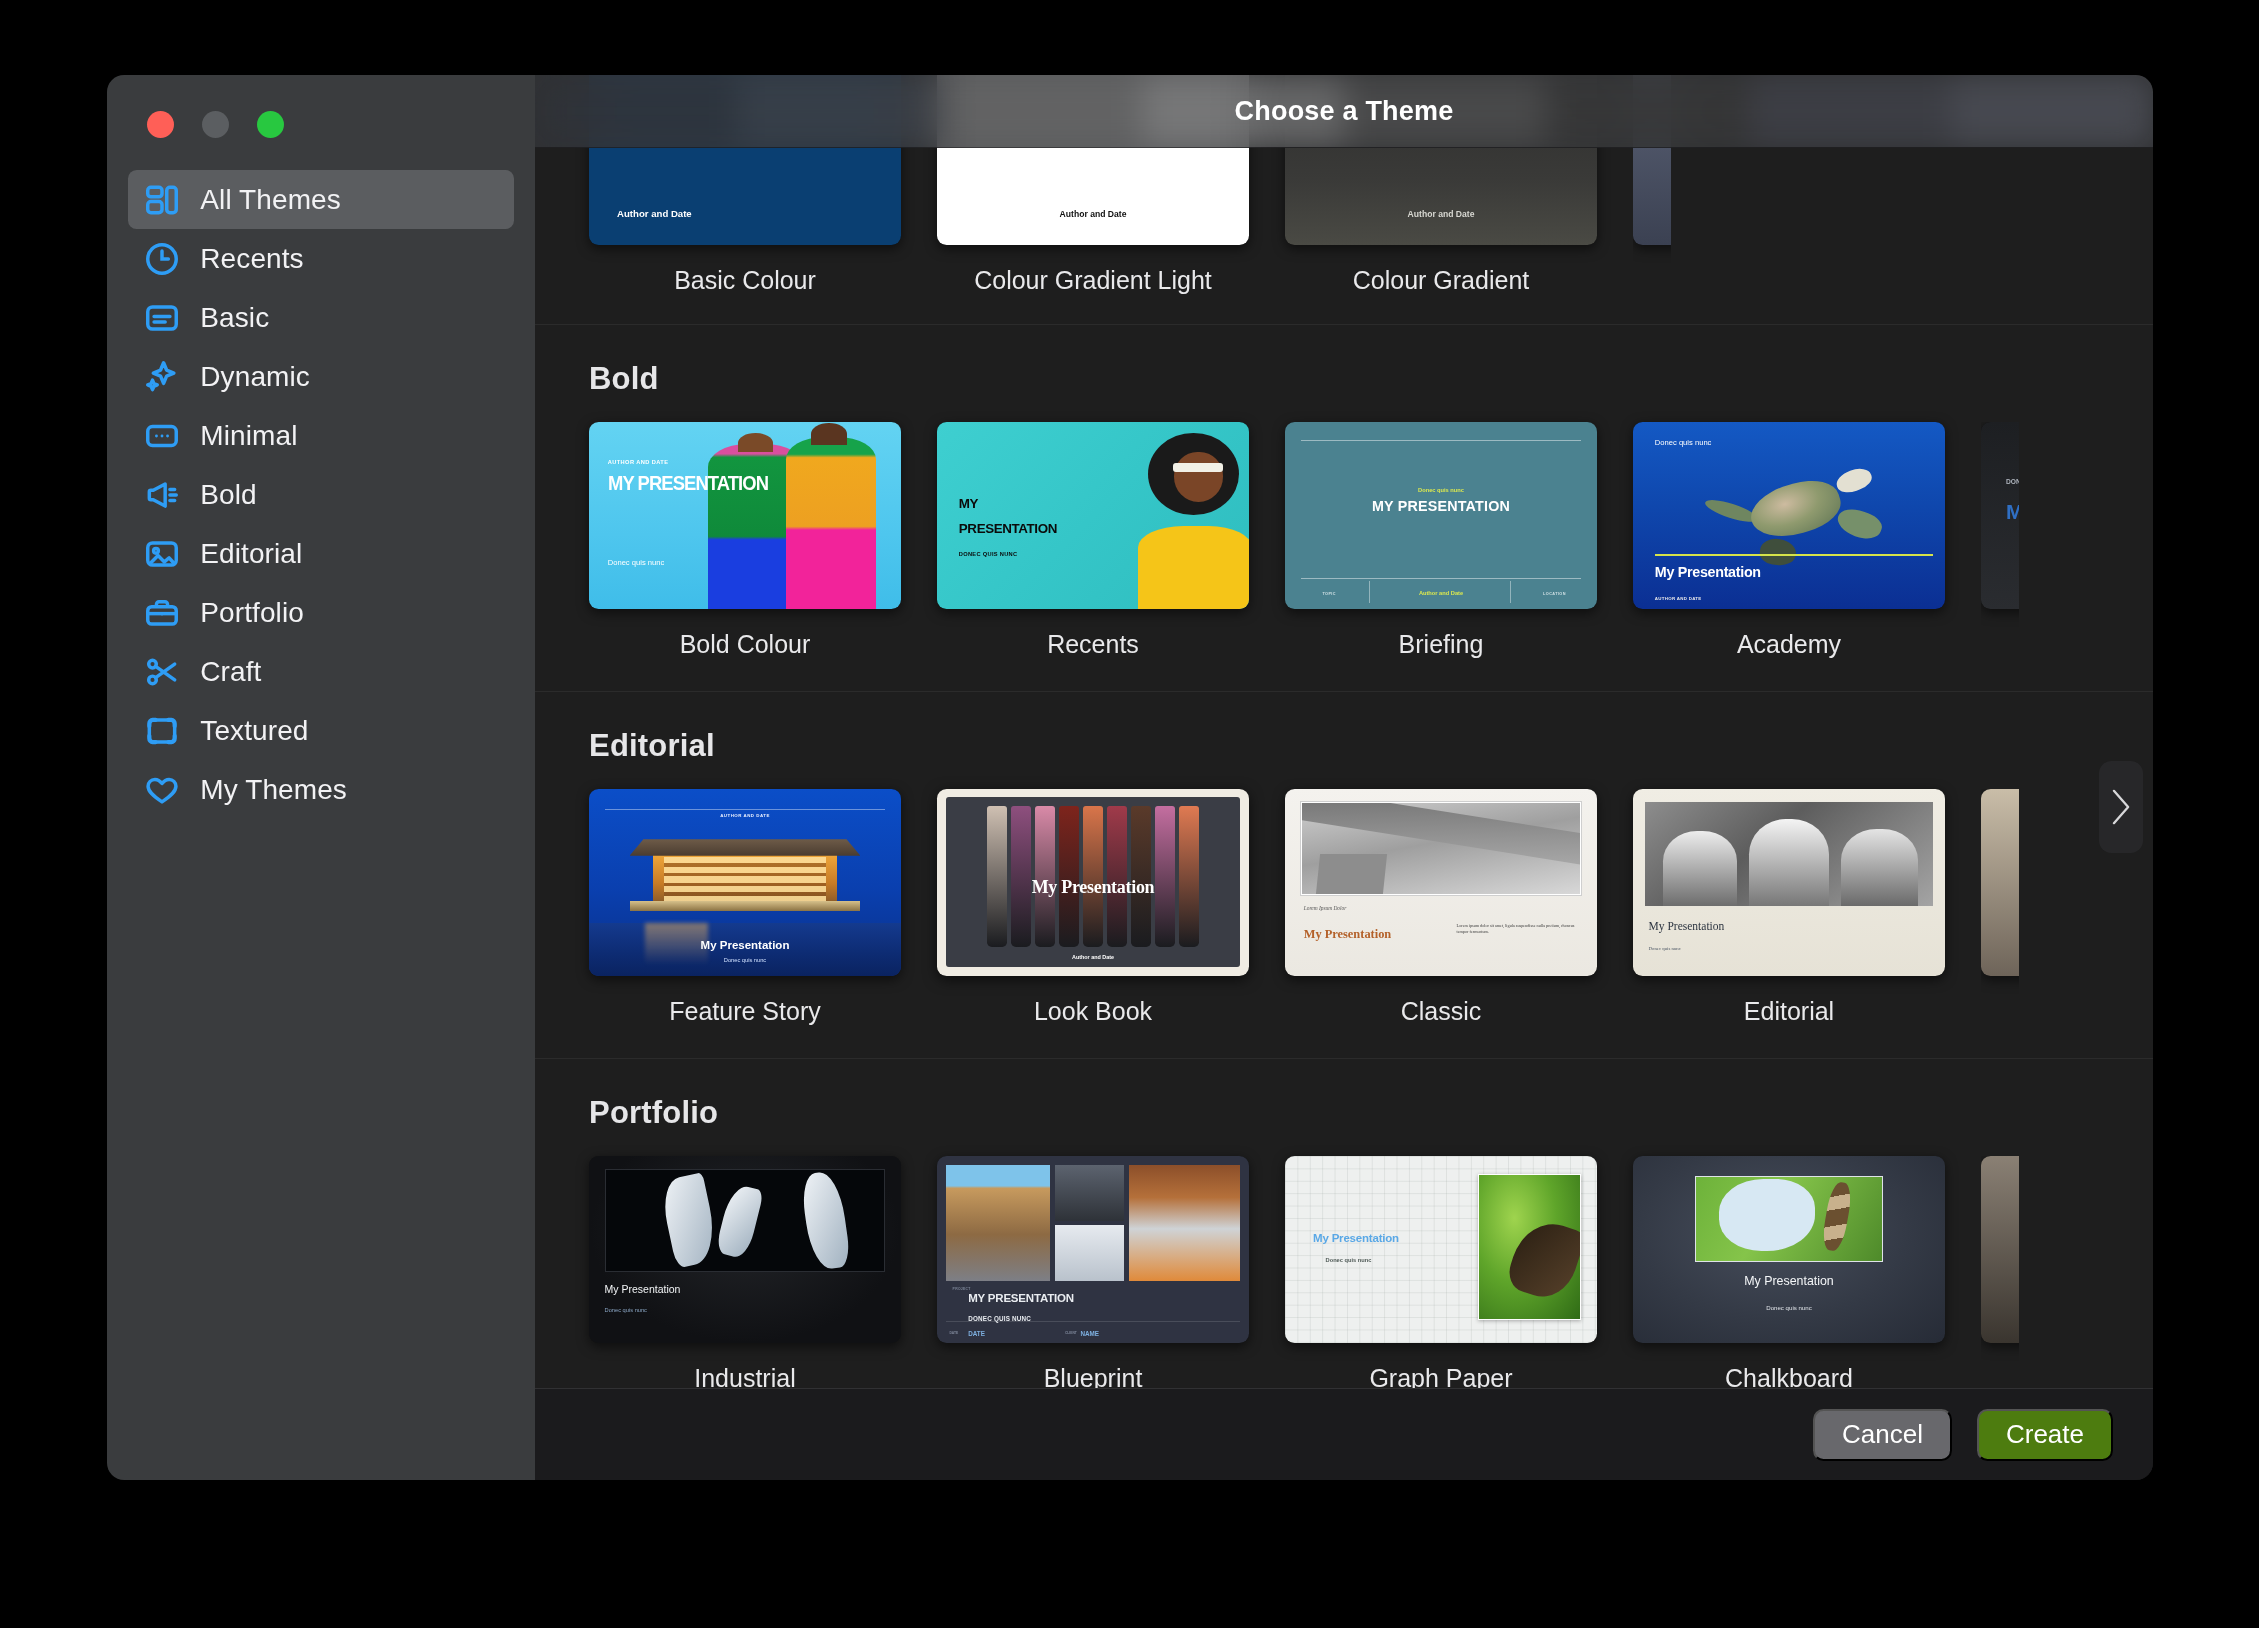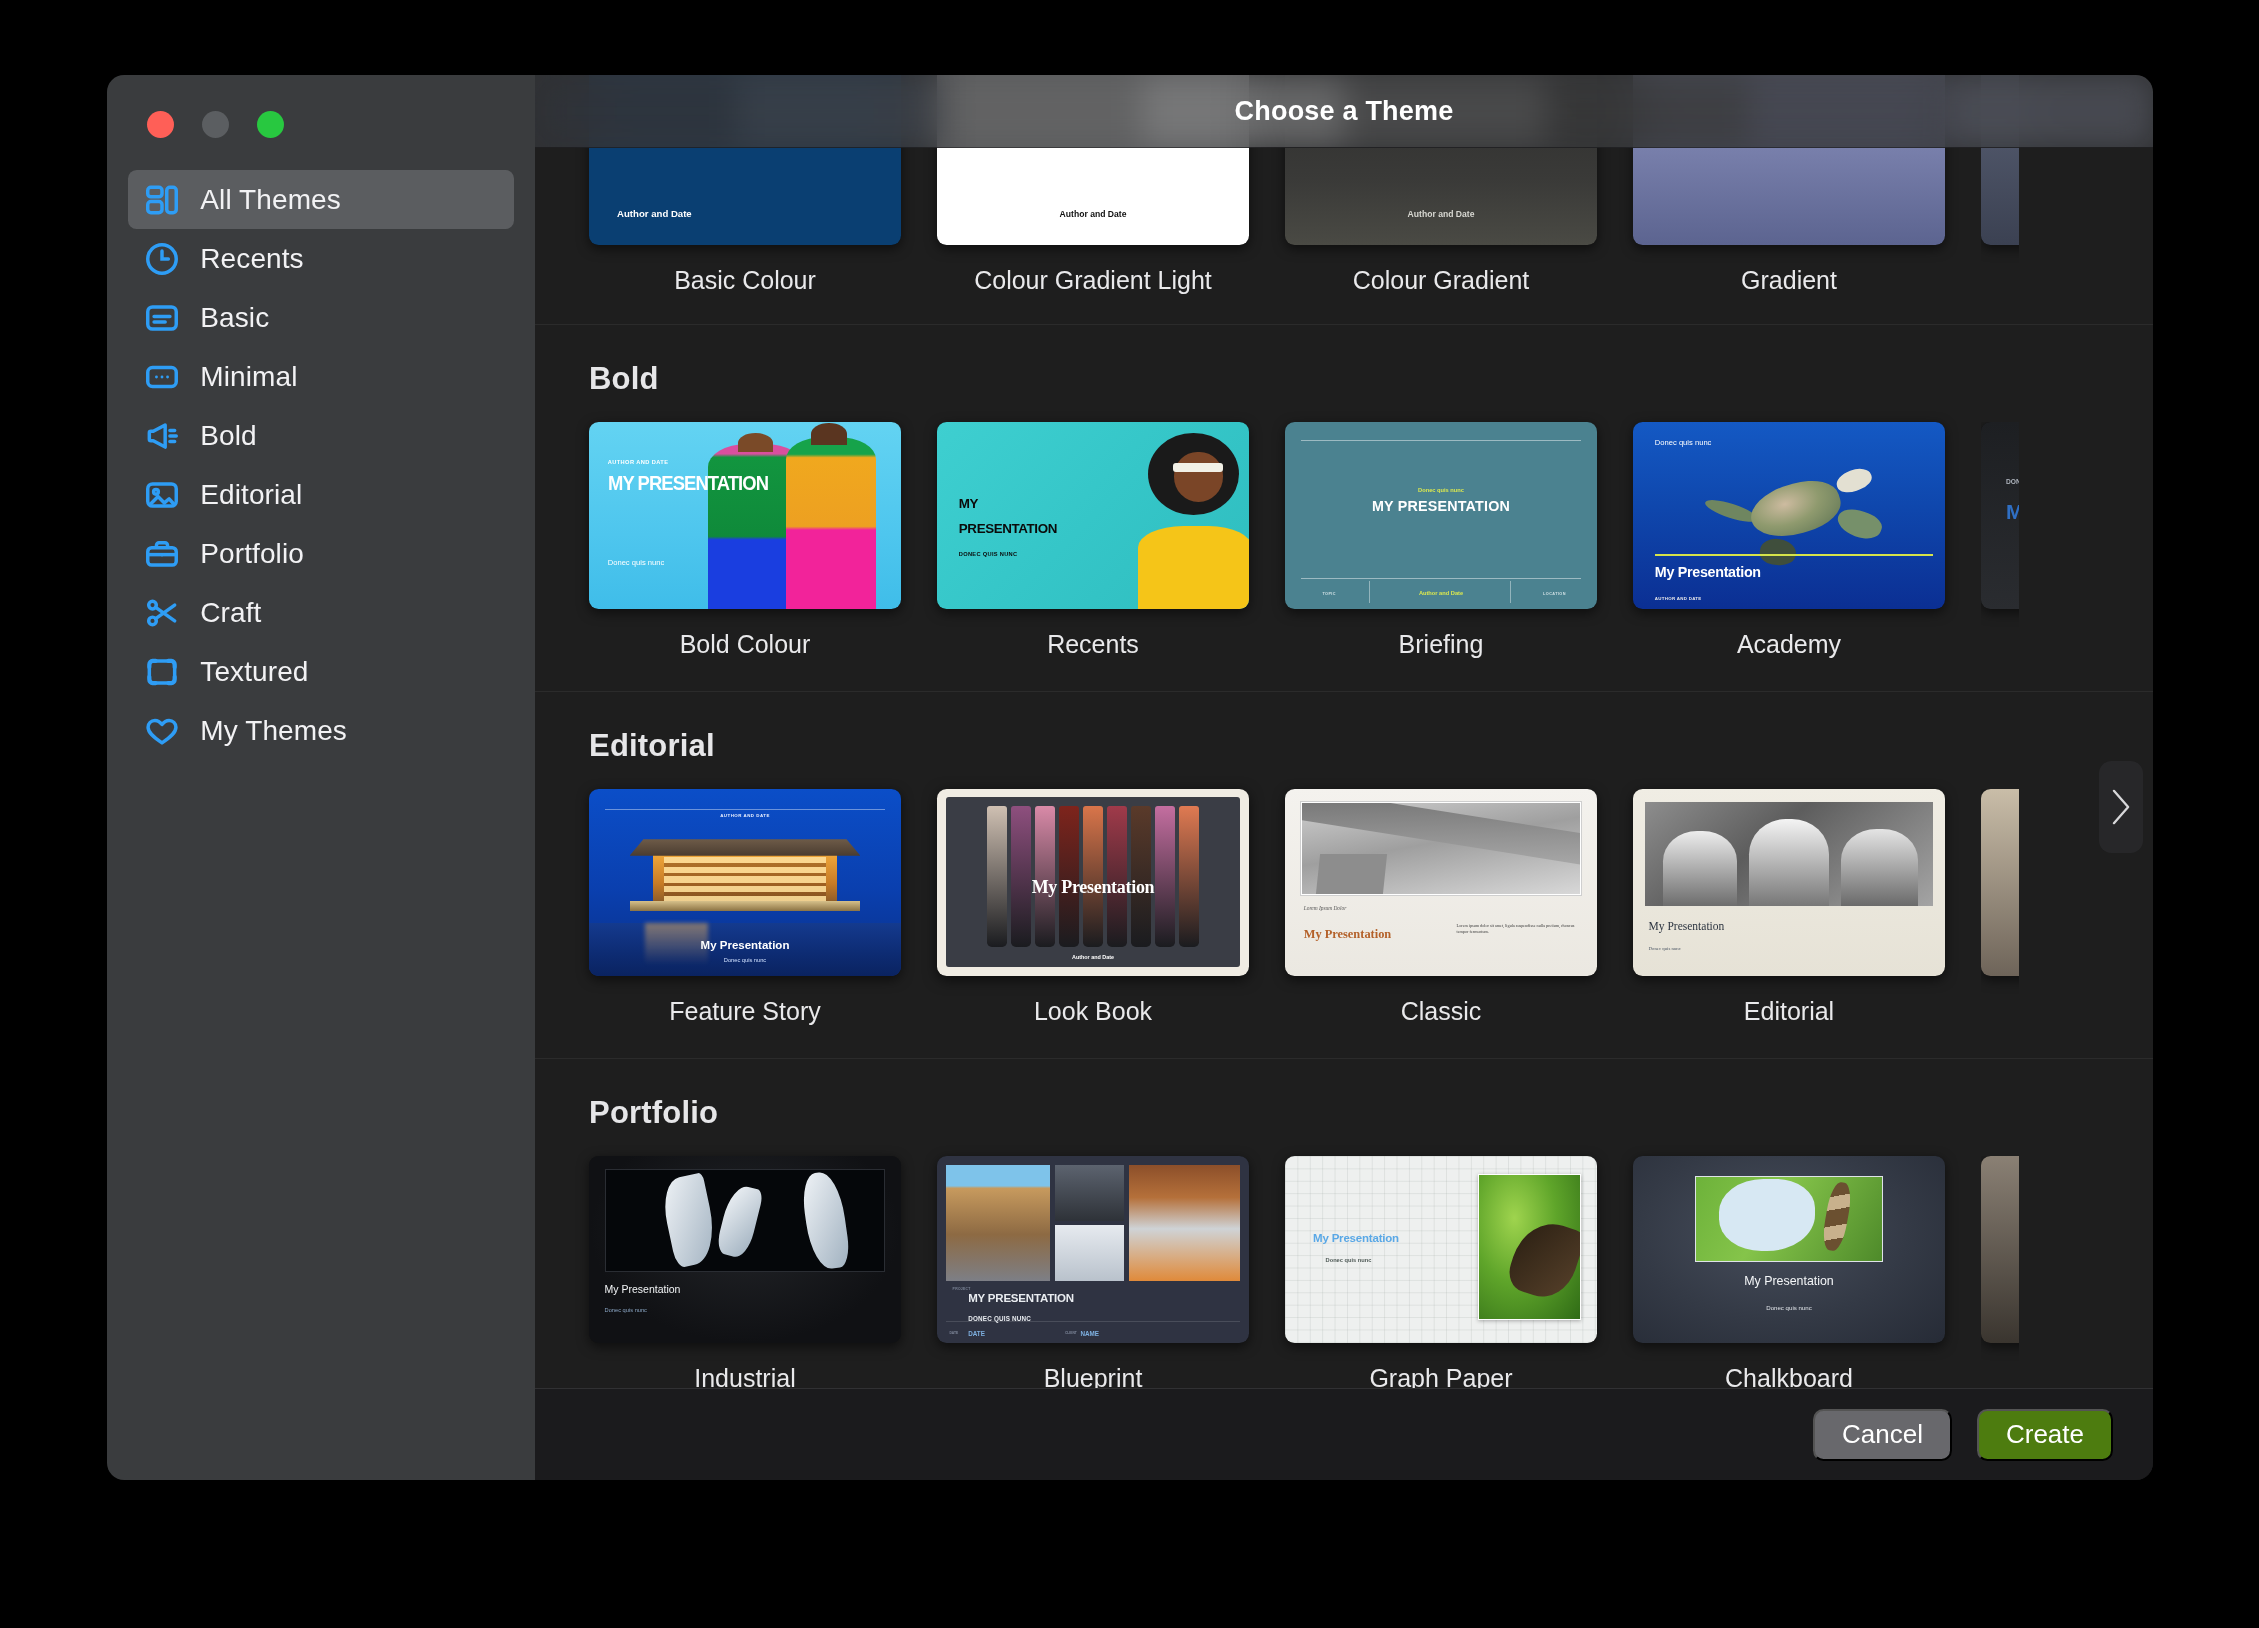--- a/index.html
+++ b/index.html
@@ -405,20 +405,29 @@
             <svg width="38" height="38" viewBox="0 0 24 24" fill="none" stroke="#2e9df5" stroke-width="2.2">
               <rect x="3" y="5" width="18" height="14" rx="3"></rect>
               <path d="M7 11h10M7 14.5h7" stroke-linecap="round"></path>
             </svg>
           </span>
     <span>Basic</span>
   </div>
   <div class="side-item">
     <span class="side-icon">
             <svg width="38" height="38" viewBox="0 0 24 24" fill="none" stroke="#2e9df5" stroke-width="2.2">
+              <path d="M13 3 l1.9 4.6 L19.5 9.5 l-4.6 1.9 L13 16 l-1.9-4.6 L6.5 9.5 l4.6-1.9 Z" stroke-linejoin="round"></path>
+              <path d="M6 14 l.9 2.2 L9 17 l-2.1.9 L6 20 l-.9-2.1 L3 17 l2.1-.8 Z" stroke-linejoin="round"></path>
+            </svg>
+          </span>
+    <span>Dynamic</span>
+  </div>
+  <div class="side-item">
+    <span class="side-icon">
+            <svg width="38" height="38" viewBox="0 0 24 24" fill="none" stroke="#2e9df5" stroke-width="2.2">
               <rect x="3" y="6" width="18" height="12" rx="3"></rect>
               <circle cx="8.5" cy="12" r=".9" fill="#2e9df5" stroke="none"></circle>
               <circle cx="12" cy="12" r=".9" fill="#2e9df5" stroke="none"></circle>
               <circle cx="15.5" cy="12" r=".9" fill="#2e9df5" stroke="none"></circle>
             </svg>
           </span>
     <span>Minimal</span>
   </div>
   <div class="side-item">
     <span class="side-icon">
@@ -518,26 +527,20 @@
       </div>
       <div class="thumb-label">Colour Gradient Light</div>
     </div>
     <div class="cell">
       <div class="thumb-wrap">
         <div class="slide a-cg">
                     <div class="s-txt">Author and Date</div>
                   </div>
       </div>
       <div class="thumb-label">Colour Gradient</div>
-    </div>
-    <div class="cell">
-      <div class="thumb-wrap">
-        <div class="slide a-grad"></div>
-      </div>
-      <div class="thumb-label">Gradient</div>
     </div>
               <div class="cell partial">
       <div class="thumb-wrap">
         <div class="slide a-peek-top"></div>
       </div>
               </div>
             </div>
     </div>
           <div class="section">
       <div class="section-head">Bold</div>

